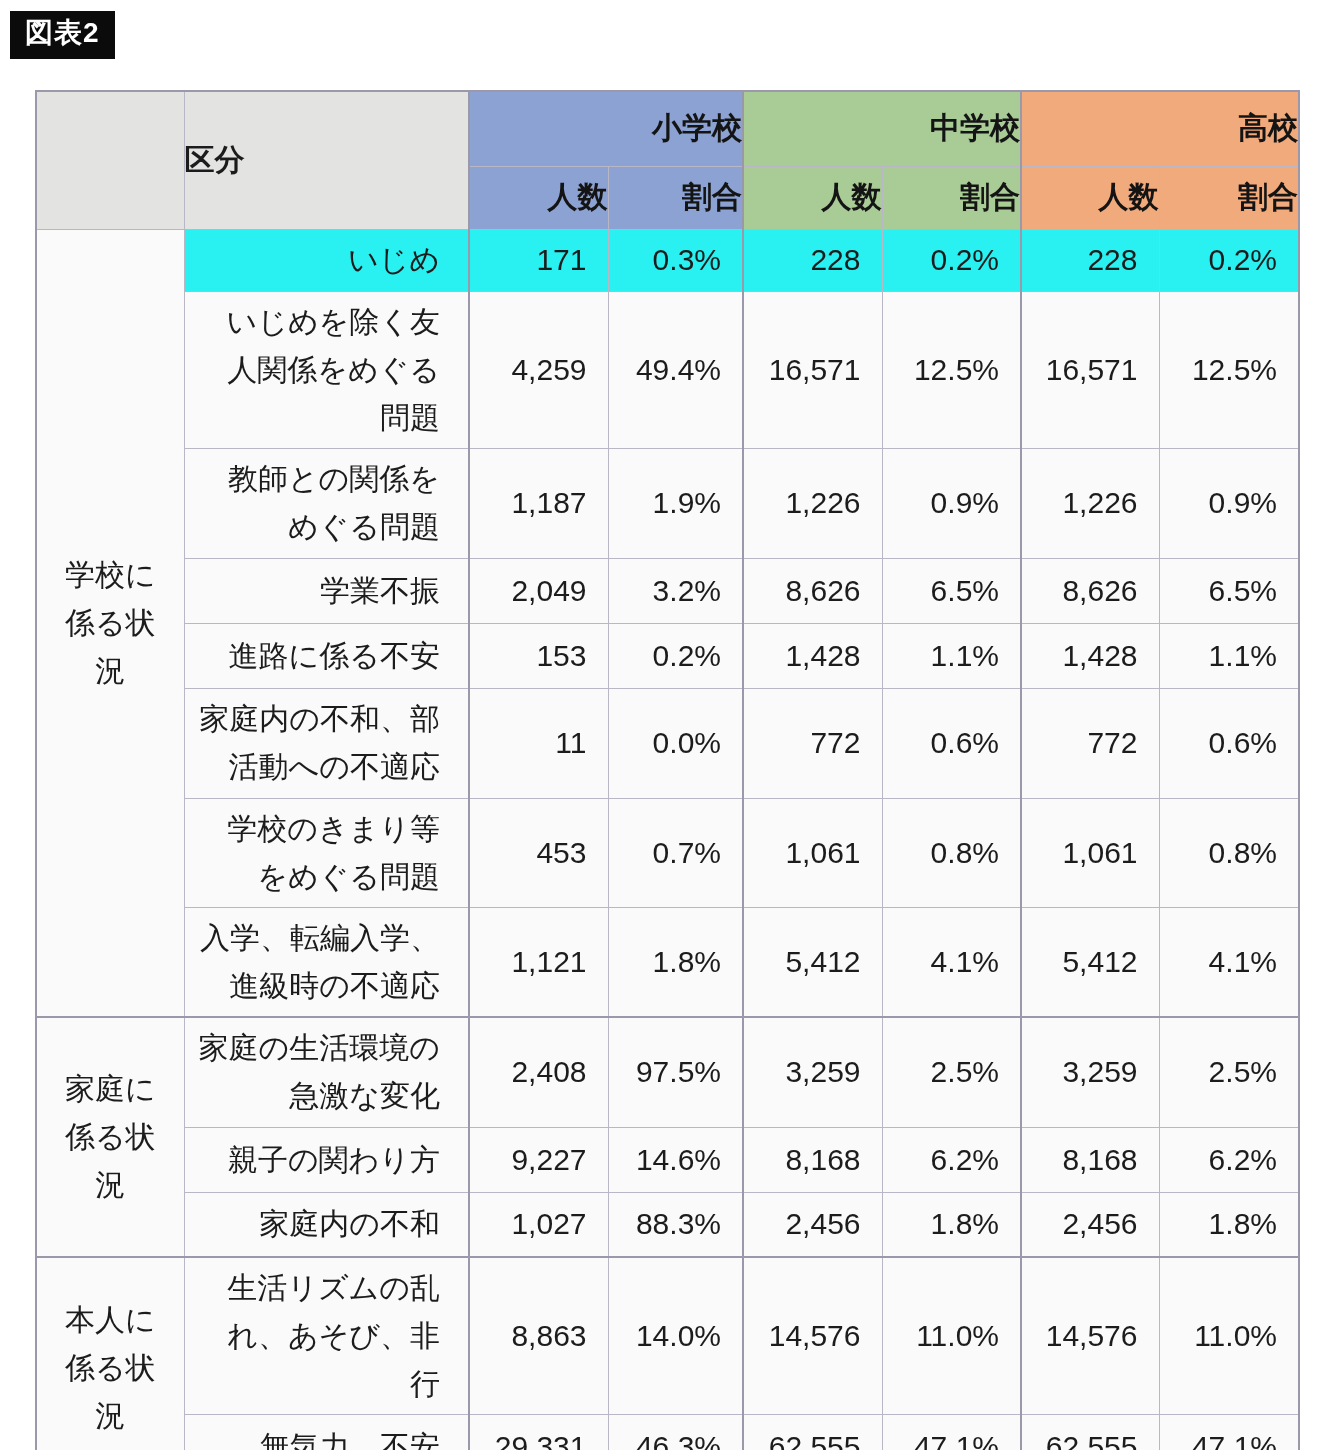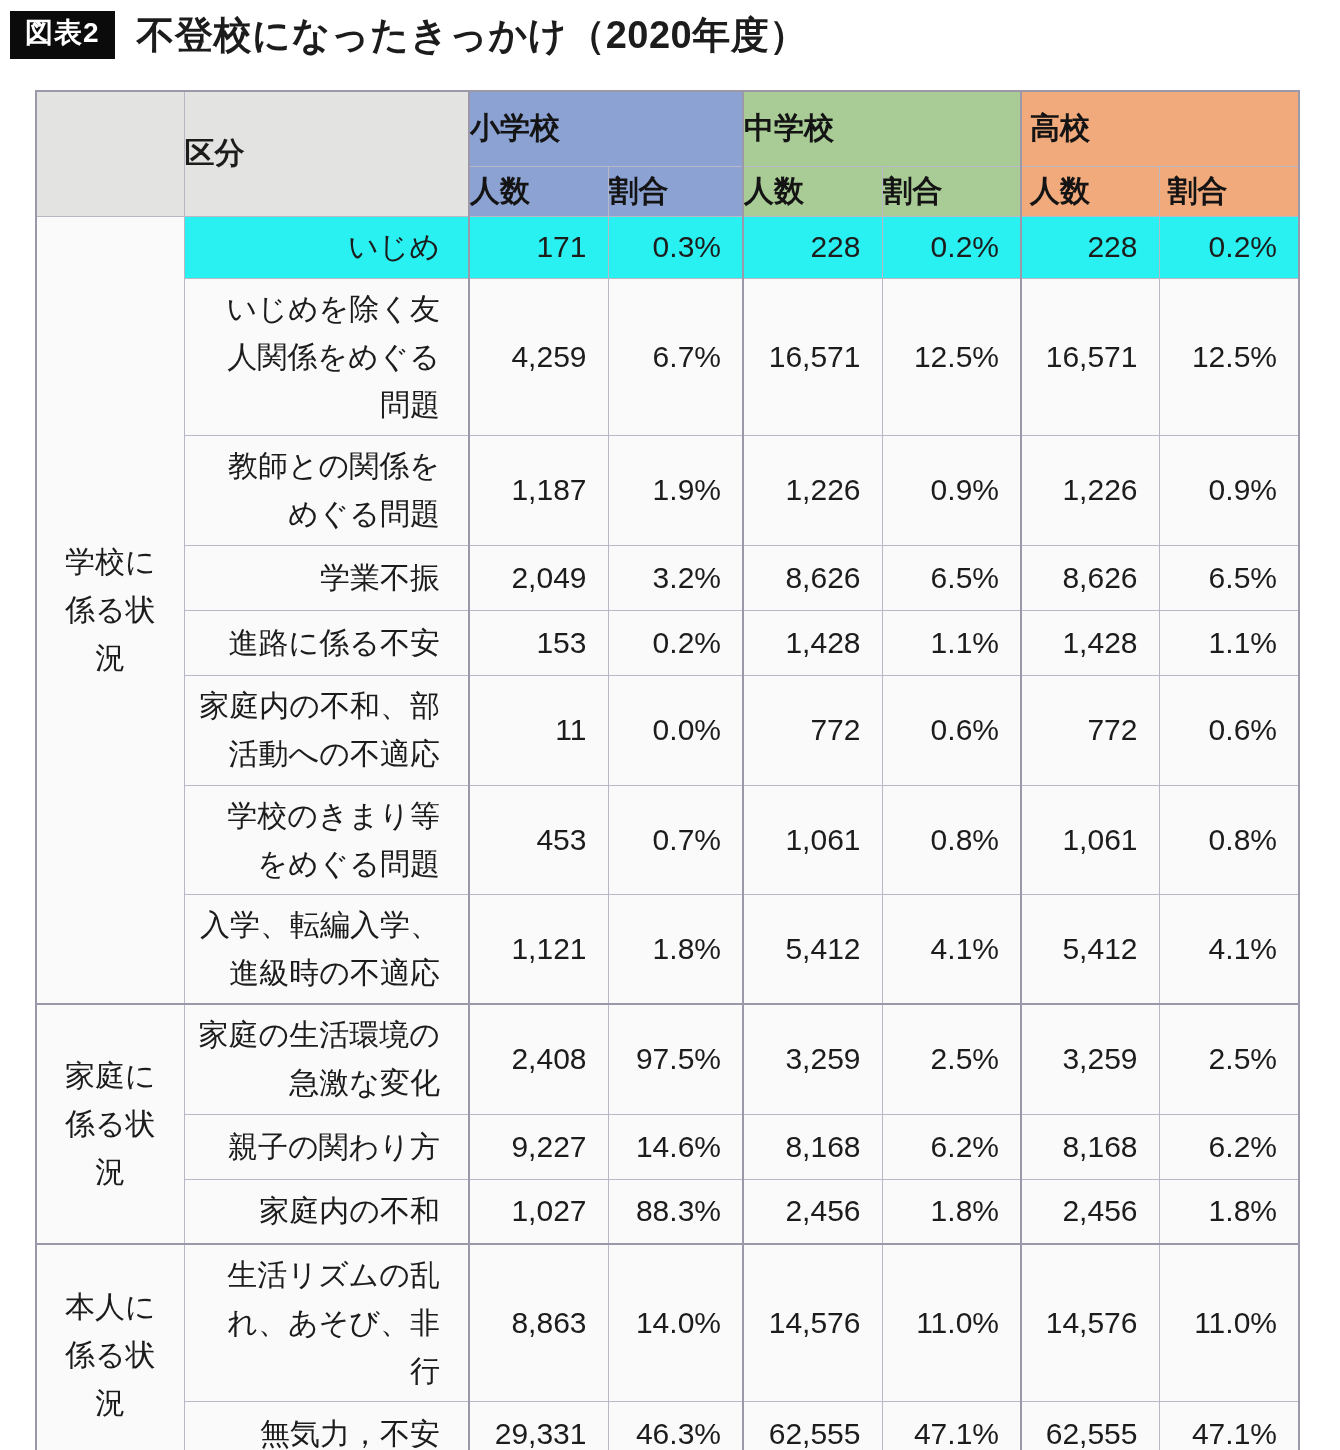--- a/index.html
+++ b/index.html
@@ -26,40 +26,39 @@
     width: 1263px; margin: 28px 0 0 35px;
     border: 2px solid var(--grid-line-heavy, #9b98a9);
   }
   .tbl td {
     border: 1px solid var(--grid-line, #b9b7c5);
     font-size: 30px; vertical-align: middle;
     background: var(--cell-bg, #fafafa);
     overflow: hidden;
   }
   td.head { background: var(--label-header, #e3e3e2); font-weight: bold; }
-  td.sch, td.sub { font-weight: bold; text-align: left; color: #141414; margin-left: 16px; }
+  td.sch, td.sub { font-weight: bold; text-align: right; color: #141414; margin-left: 16px; }
   td.c-elem { background: var(--elementary-header, #8ca2d3); }
   td.c-jr   { background: var(--junior-high-header, #a9cc96); }
   td.c-hs   { background: var(--high-school-header, #f1aa7b); padding-left: 8px; }
   td.grp { text-align: center; padding: 6px 20px; line-height: 1.6; }
   td.cat { text-align: right; padding: 6px 28px 6px 14px; line-height: 1.6; }
   td.val { text-align: right; padding: 4px 21px 4px 4px; }
   td.hl  { background: var(--highlight-row, #29f1f2); }
   td.vsep { border-left: 2px solid var(--grid-line-heavy, #9b98a9); }
   tr.gsep td { border-top: 2px solid var(--grid-line-heavy, #9b98a9); }
-  tr.h75 { height: 75px; }  tr.h63 { height: 50px; }
+  tr.h75 { height: 75px; }  tr.h63 { height: 63px; }
   tr.h62 { height: 62px; }  tr.h110 { height: 110px; }
   tr.h65 { height: 65px; }  tr.h105 { height: 105px; }
 </style>
 </head>
 <body>
 
 <header class="title-row">
   <span class="badge">図表2</span>
-  <h1 class="title-text">不登校になったきっかけ（2020年度）</h1>
 </header>
 
 <table class="tbl">
   <colgroup>
     <col style="width:148px">
       <col style="width:285px">
     <col style="width:139px">
       <col style="width:135px">
     <col style="width:139px">
       <col style="width:139px">
@@ -91,21 +90,21 @@
     <td class="val hl vsep">171</td>
     <td class="val hl">0.3%</td>
     <td class="val hl vsep">228</td>
     <td class="val hl">0.2%</td>
     <td class="val hl vsep">228</td>
     <td class="val hl">0.2%</td>
   </tr>
   <tr class="h110">
     <td class="cat">いじめを除く友人関係をめぐる問題</td>
     <td class="val vsep">4,259</td>
-    <td class="val">6.7%</td>
+    <td class="val">49.4%</td>
     <td class="val vsep">16,571</td>
     <td class="val">12.5%</td>
     <td class="val vsep">16,571</td>
     <td class="val">12.5%</td>
   </tr>
   <tr class="h110">
     <td class="cat">教師との関係をめぐる問題</td>
     <td class="val vsep">1,187</td>
     <td class="val">1.9%</td>
     <td class="val vsep">1,226</td>

